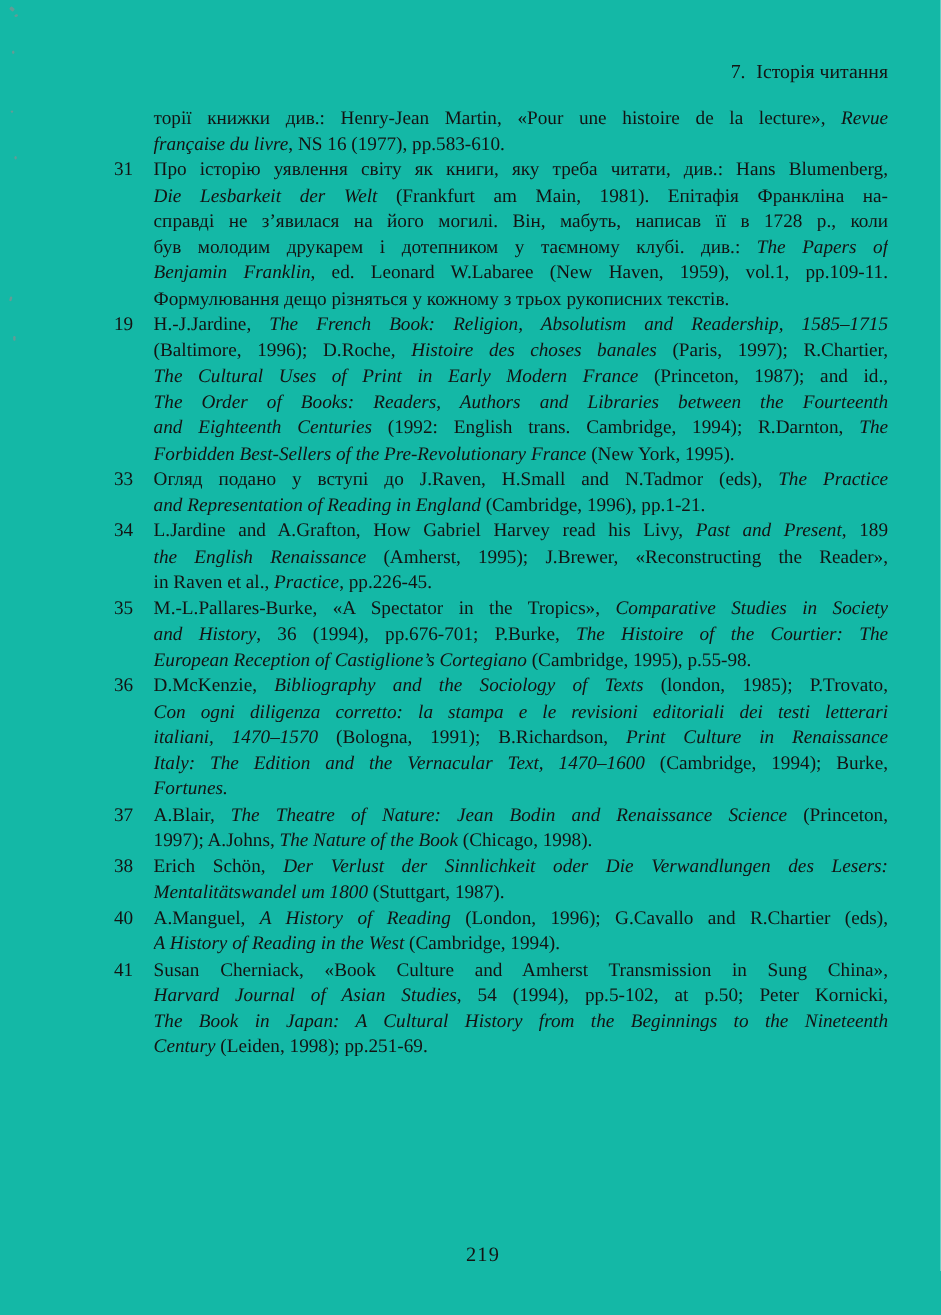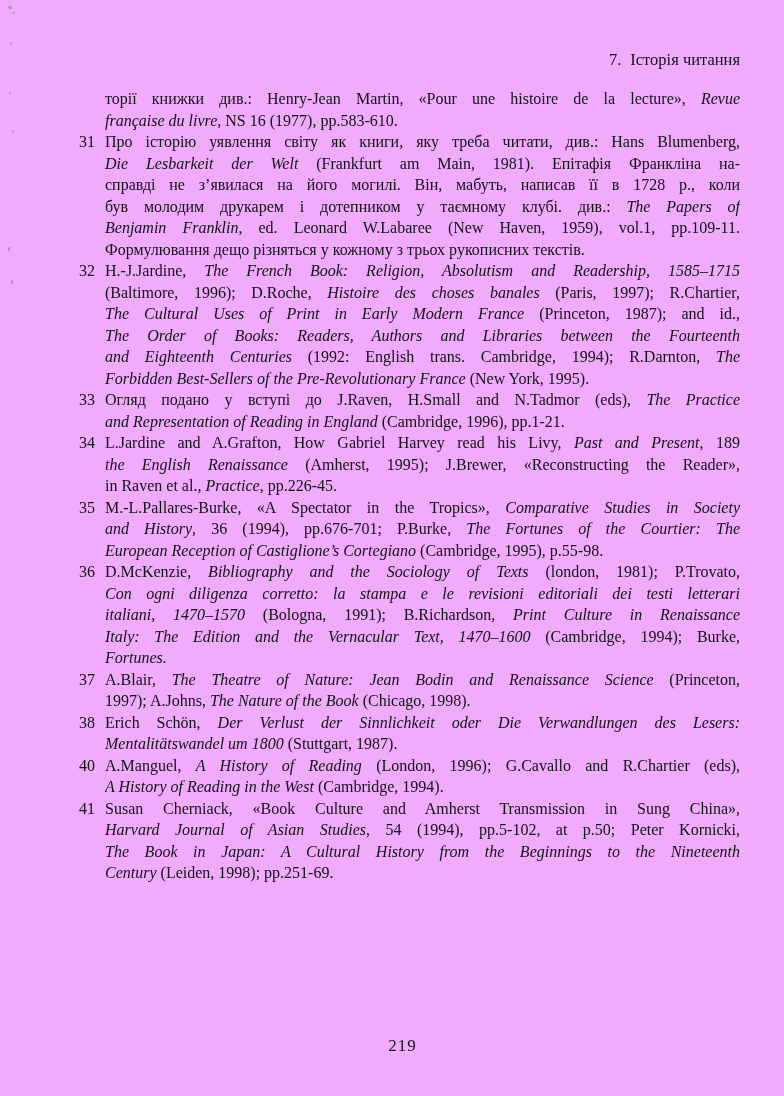--- a/index.html
+++ b/index.html
@@ -11,21 +11,21 @@
     width: 784px;
     height: 1096px;
     position: relative;
     overflow: hidden;
     font-family: "Liberation Serif", "DejaVu Serif", serif;
     color: #121212;
   }
   .page {
     position: absolute;
     inset: 0;
-    background: #f0abfc;
+    background: #14b8a6;
   }
   .running-head {
     position: absolute;
     top: 50px;
     right: 44px;
     font-size: 16.5px;
     line-height: 20px;
     white-space: nowrap;
     color: #141414;
   }
@@ -36,27 +36,28 @@
     position: absolute;
     left: 65px;
     top: 88px;
     width: 675px;
     font-size: 16px;
     color: #131313;
   }
   .note {
     position: relative;
     padding-left: 40px;
+    margin-left: 23px;
   }
   .note-num {
     position: absolute;
     left: 0;
     top: 0;
     width: 30px;
-    text-align: right;
+    text-align: center;
     line-height: 21.5px;
   }
   .line {
     display: block;
     line-height: 21.5px;
     height: 21.5px;
     overflow: hidden;
     text-align: justify;
     text-align-last: justify;
     white-space: nowrap;
@@ -103,21 +104,21 @@
       <div class="note">
         <span class="note-num">31</span>
         <div class="line"><span>Про історію уявлення світу як книги, яку треба читати, див.: Hans Blumenberg,</span></div>
         <div class="line"><span class="it">Die Lesbarkeit der Welt</span><span> (Frankfurt am Main, 1981). Епітафія Франкліна на-</span></div>
         <div class="line"><span>справді не з’явилася на його могилі. Він, мабуть, написав її в 1728 р., коли</span></div>
         <div class="line"><span>був молодим друкарем і дотепником у таємному клубі. див.: </span><span class="it">The Papers of</span></div>
         <div class="line"><span class="it">Benjamin Franklin</span><span>, ed. Leonard W.Labaree (New Haven, 1959), vol.1, pp.109-11.</span></div>
         <div class="line last"><span>Формулювання дещо різняться у кожному з трьох рукописних текстів.</span></div>
       </div>
       <div class="note">
-        <span class="note-num">32</span>
+        <span class="note-num">19</span>
         <div class="line"><span>H.-J.Jardine, </span><span class="it">The French Book: Religion, Absolutism and Readership, 1585–1715</span></div>
         <div class="line"><span>(Baltimore, 1996); D.Roche, </span><span class="it">Histoire des choses banales</span><span> (Paris, 1997); R.Chartier,</span></div>
         <div class="line"><span class="it">The Cultural Uses of Print in Early Modern France</span><span> (Princeton, 1987); and id.,</span></div>
         <div class="line"><span class="it">The Order of Books: Readers, Authors and Libraries between the Fourteenth</span></div>
         <div class="line"><span class="it">and Eighteenth Centuries</span><span> (1992: English trans. Cambridge, 1994); R.Darnton, </span><span class="it">The</span></div>
         <div class="line last"><span class="it">Forbidden Best-Sellers of the Pre-Revolutionary France</span><span> (New York, 1995).</span></div>
       </div>
       <div class="note">
         <span class="note-num">33</span>
         <div class="line"><span>Огляд подано у вступі до J.Raven, H.Small and N.Tadmor (eds), </span><span class="it">The Practice</span></div>
@@ -125,26 +126,26 @@
       </div>
       <div class="note">
         <span class="note-num">34</span>
         <div class="line"><span>L.Jardine and A.Grafton, How Gabriel Harvey read his Livy, </span><span class="it">Past and Present</span><span>, 189</span></div>
         <div class="line"><span class="it">the English Renaissance</span><span> (Amherst, 1995); J.Brewer, «Reconstructing the Reader»,</span></div>
         <div class="line last"><span>in Raven et al., </span><span class="it">Practice</span><span>, pp.226-45.</span></div>
       </div>
       <div class="note">
         <span class="note-num">35</span>
         <div class="line"><span>M.-L.Pallares-Burke, «A Spectator in the Tropics», </span><span class="it">Comparative Studies in Society</span></div>
-        <div class="line"><span class="it">and History</span><span>, 36 (1994), pp.676-701; P.Burke, </span><span class="it">The Fortunes of the Courtier: The</span></div>
+        <div class="line"><span class="it">and History</span><span>, 36 (1994), pp.676-701; P.Burke, </span><span class="it">The Histoire of the Courtier: The</span></div>
         <div class="line last"><span class="it">European Reception of Castiglione’s Cortegiano</span><span> (Cambridge, 1995), p.55-98.</span></div>
       </div>
       <div class="note">
         <span class="note-num">36</span>
-        <div class="line"><span>D.McKenzie, </span><span class="it">Bibliography and the Sociology of Texts</span><span> (london, 1981); P.Trovato,</span></div>
+        <div class="line"><span>D.McKenzie, </span><span class="it">Bibliography and the Sociology of Texts</span><span> (london, 1985); P.Trovato,</span></div>
         <div class="line"><span class="it">Con ogni diligenza corretto: la stampa e le revisioni editoriali dei testi letterari</span></div>
         <div class="line"><span class="it">italiani, 1470–1570</span><span> (Bologna, 1991); B.Richardson, </span><span class="it">Print Culture in Renaissance</span></div>
         <div class="line"><span class="it">Italy: The Edition and the Vernacular Text, 1470–1600</span><span> (Cambridge, 1994); Burke,</span></div>
         <div class="line last"><span class="it">Fortunes.</span></div>
       </div>
       <div class="note">
         <span class="note-num">37</span>
         <div class="line"><span>A.Blair, </span><span class="it">The Theatre of Nature: Jean Bodin and Renaissance Science</span><span> (Princeton,</span></div>
         <div class="line last"><span>1997); A.Johns, </span><span class="it">The Nature of the Book</span><span> (Chicago, 1998).</span></div>
       </div>

